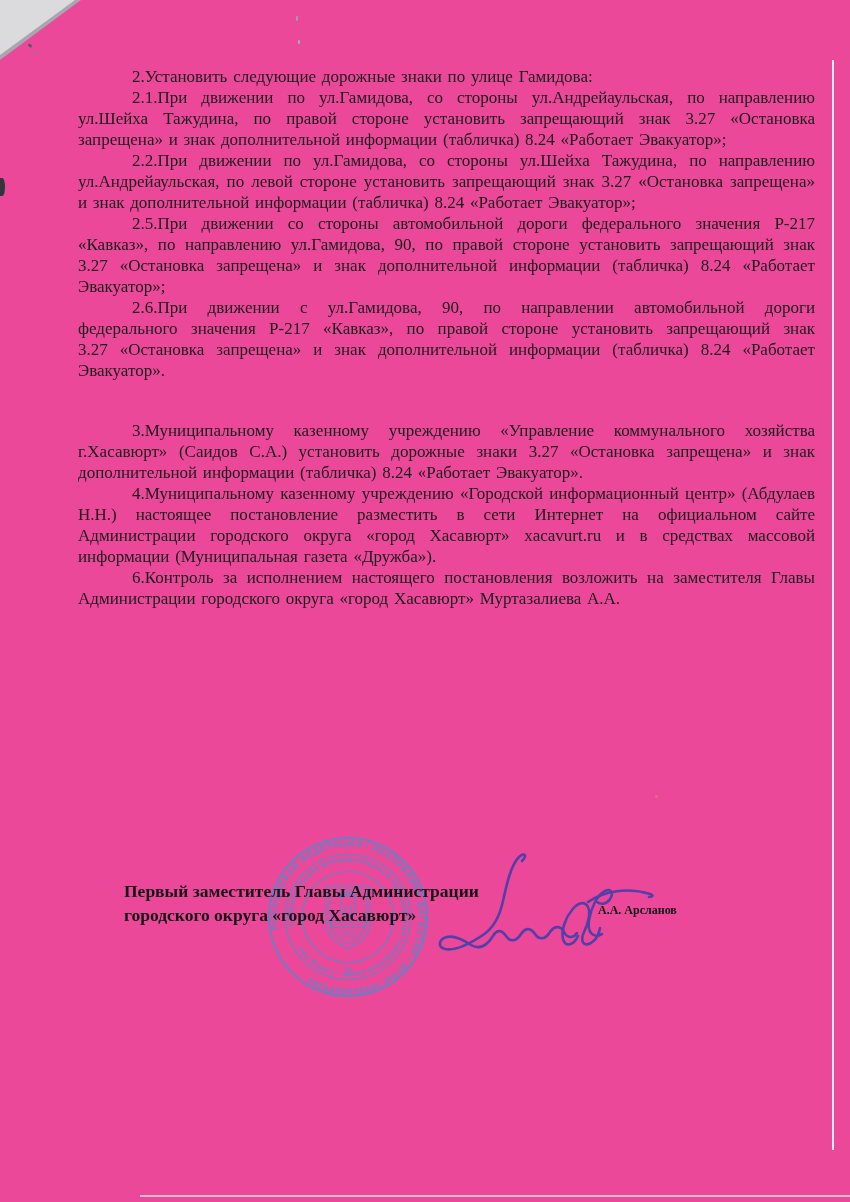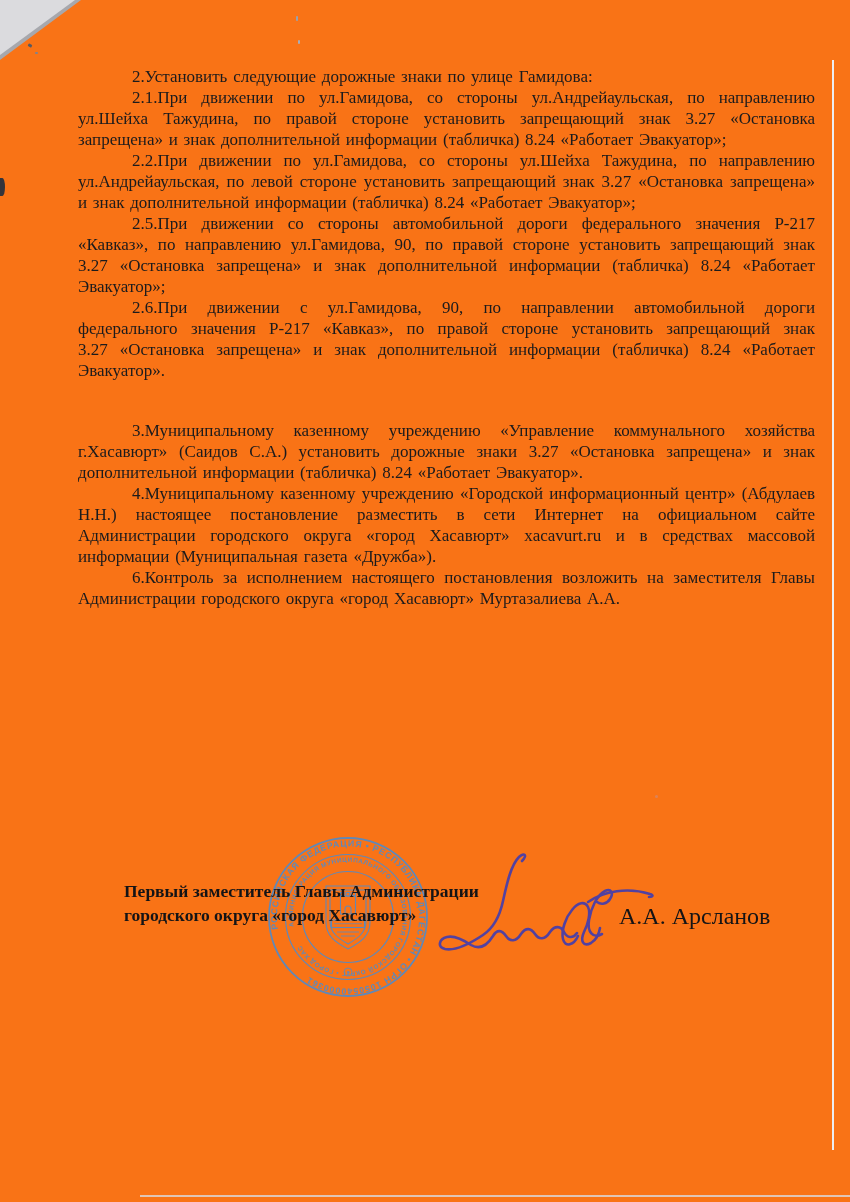--- a/index.html
+++ b/index.html
@@ -4,21 +4,21 @@
 <style>
   html,body{margin:0;padding:0;}
   body{
     width:850px;height:1202px;
     background:#f2f2f3;
     font-family:"Liberation Serif", serif;
   }
   .page{
     position:relative;
     width:850px;height:1202px;
-    background:#f97316;
+    background:#ec4899;
     overflow:hidden;
   }
   
   .doc{
     position:absolute;
     left:78px; top:66px;
     width:737px;
     color:#1b1b1d;
     font-size:17px;
     line-height:21px;
@@ -40,24 +40,24 @@
     z-index:3;
     font-weight:bold;
     font-size:17.5px;
     line-height:24px;
     color:#141416;
     margin-left:40px;
   }
   .sig-title .line2{ text-align:left; }
   .sig-name{
     position:absolute;
-    left:619px; top:903px;
+    left:598px; top:903px;
     z-index:3;
-    font-weight:normal;
-    font-size:24px;
+    font-weight:bold;
+    font-size:12px;
     color:#141416;
     white-space:nowrap;
   }
   .stamp-svg{
     position:absolute;
     left:267px; top:836px;
     width:162px; height:162px;
     z-index:1;
     opacity:.88;
   }

